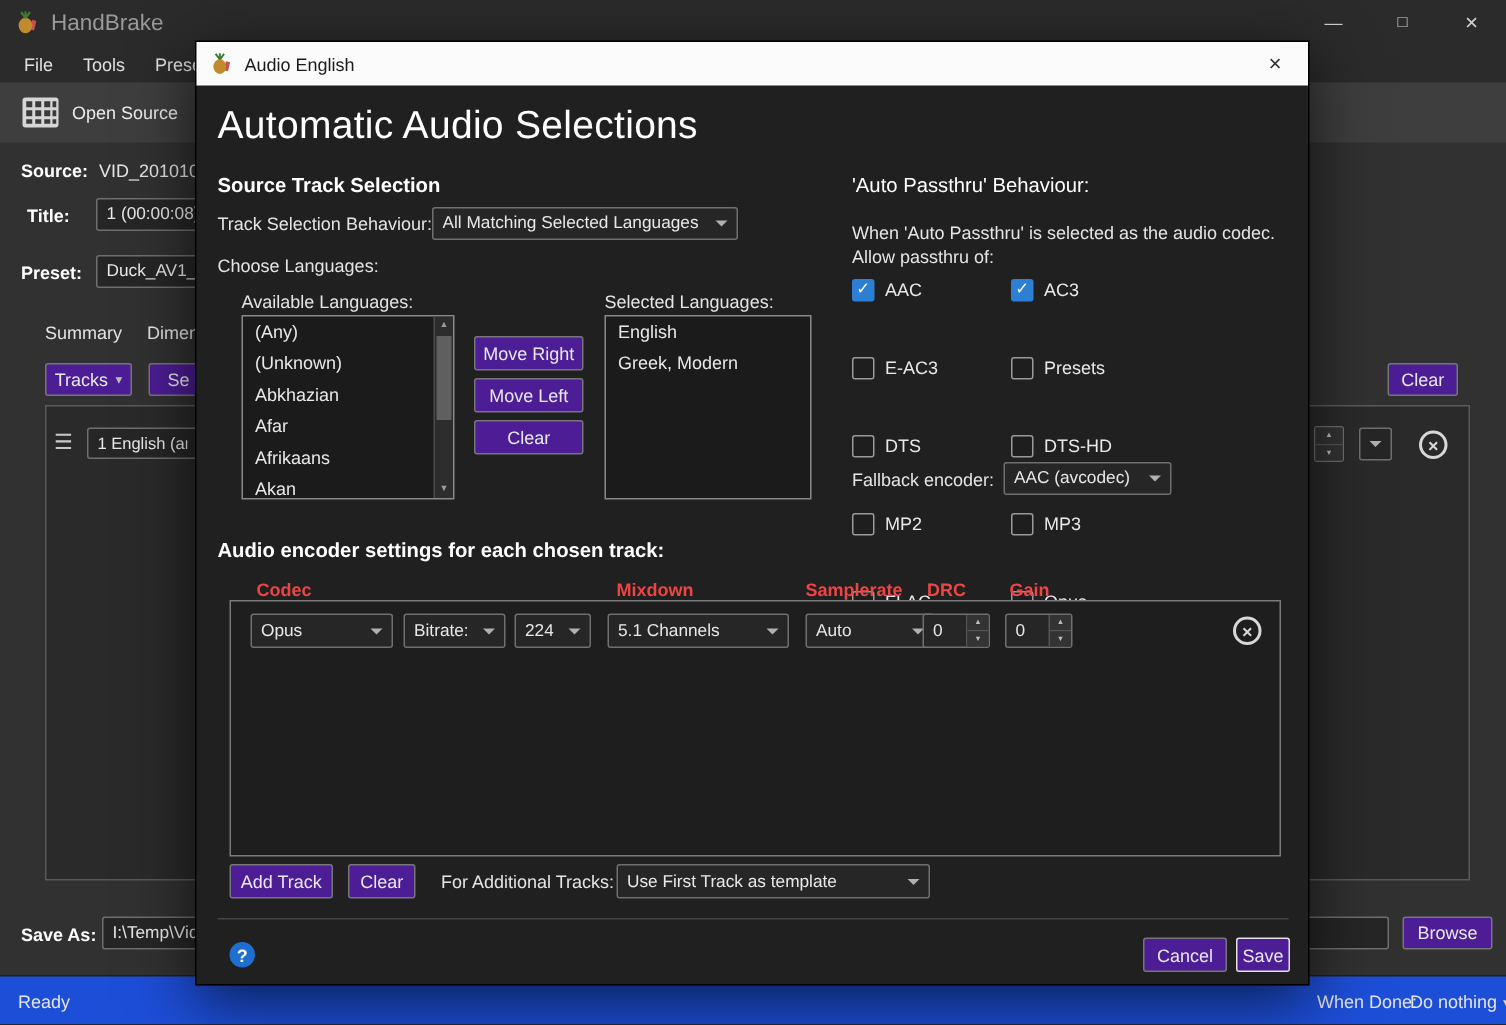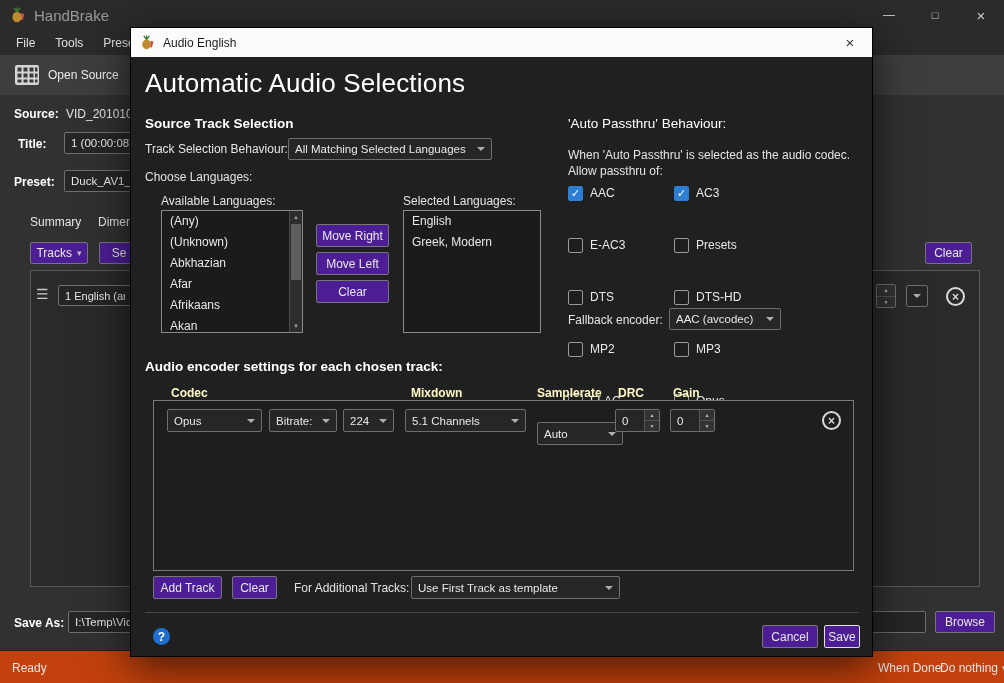--- a/index.html
+++ b/index.html
@@ -30,21 +30,21 @@
     white-space:nowrap; overflow:hidden; }
   .select { justify-content:space-between; }
   .sel-text { overflow:hidden; white-space:nowrap; }
   .tri { width:0; height:0; border-left:4px solid transparent; border-right:4px solid transparent;
     border-top:4px solid #b0b0b0; margin-left:6px; flex:0 0 auto; }
   .btn { background:#4c1d95; border:1px solid #767676; color:#e8e8e8; font-size:12px;
     display:flex; align-items:center; justify-content:center; border-radius:2px; white-space:nowrap; }
   .btn-default { border-color:#e2e2e2; }
 
   .panel { background:#2a2a2a; border:1px solid #5a5a5a; }
-  .statusbar { position:absolute; left:0; top:650px; width:1004px; height:33px; background:#c2410c;
+  .statusbar { position:absolute; left:0; top:650px; width:1004px; height:33px; background:#1d4ed8;
     border-top:1px solid #202020; }
 
   
   .dialog { position:absolute; left:130px; top:27px; width:743px; height:630px; background:#202020;
     box-shadow:0 10px 40px rgba(0,0,0,0.65); z-index:10; border:1px solid #000; }
   .dlg-titlebar { position:absolute; left:0; top:0; width:100%; height:29px; background:#fbfbfb;
     display:flex; align-items:center; }
   .dlg-title { color:#1b1b1b; font-size:12px; margin-left:8px; }
   .dlg-close { position:absolute; right:0; top:0; width:44px; height:29px; display:flex;
     align-items:center; justify-content:center; color:#333; font-size:15px; }
@@ -74,21 +74,21 @@
   .spin-up, .spin-down { flex:1; display:flex; align-items:center; justify-content:center;
     color:#bdbdbd; font-size:5px; background:#333; }
   .spin-up { border-bottom:1px solid #555; }
 
   .remove-btn { width:19px; height:19px; border:2px solid #d8d8d8; border-radius:50%;
     display:flex; align-items:center; justify-content:center; color:#d8d8d8; font-size:12px;
     font-weight:bold; line-height:1; }
   .help-circle { width:17px; height:17px; border-radius:50%; background:var(--help,#1f6fd0);
     color:#fff; font-size:12px; font-weight:bold; display:flex; align-items:center; justify-content:center; }
   .divider { position:absolute; height:1px; background:#454545; }
-  .col-head { font-size:12px; font-weight:bold; color:#fef9c3; white-space:nowrap; }
+  .col-head { font-size:12px; font-weight:bold; color:#ef4444; white-space:nowrap; }
 </style>
 </head>
 <body>
 
 <div id="app">
 
   <div class="titlebar">
     <span class="hb-logo">
       <svg width="16" height="16" viewBox="0 0 16 16">
         <rect x="10.5" y="6.5" width="3" height="6.5" fill="#c94f4f" transform="rotate(14 12 10)"></rect>
@@ -327,21 +327,21 @@
         <span class="tri"></span>
       </div>
       <div class="abs select" style="left:189px; top:8px; width:51px; height:23px;">
         <span class="sel-text">224</span>
         <span class="tri"></span>
       </div>
       <div class="abs select" style="left:251px; top:8px; width:121px; height:23px;">
         <span class="sel-text">5.1 Channels</span>
         <span class="tri"></span>
       </div>
-      <div class="abs select" style="left:383px; top:21px; width:86px; height:23px;gap:28px;">
+      <div class="abs select" style="left:383px; top:8px; width:86px; height:23px;gap:28px;">
         <span class="sel-text">Auto</span>
         <span class="tri"></span>
       </div>
       <div class="abs spin" style="left:461px; top:8px; width:45px; height:23px;">
         <span class="spin-val">0</span>
         <span class="spin-btns">
           <span class="spin-up">▲</span>
           <span class="spin-down">▼</span>
         </span>
       </div>

